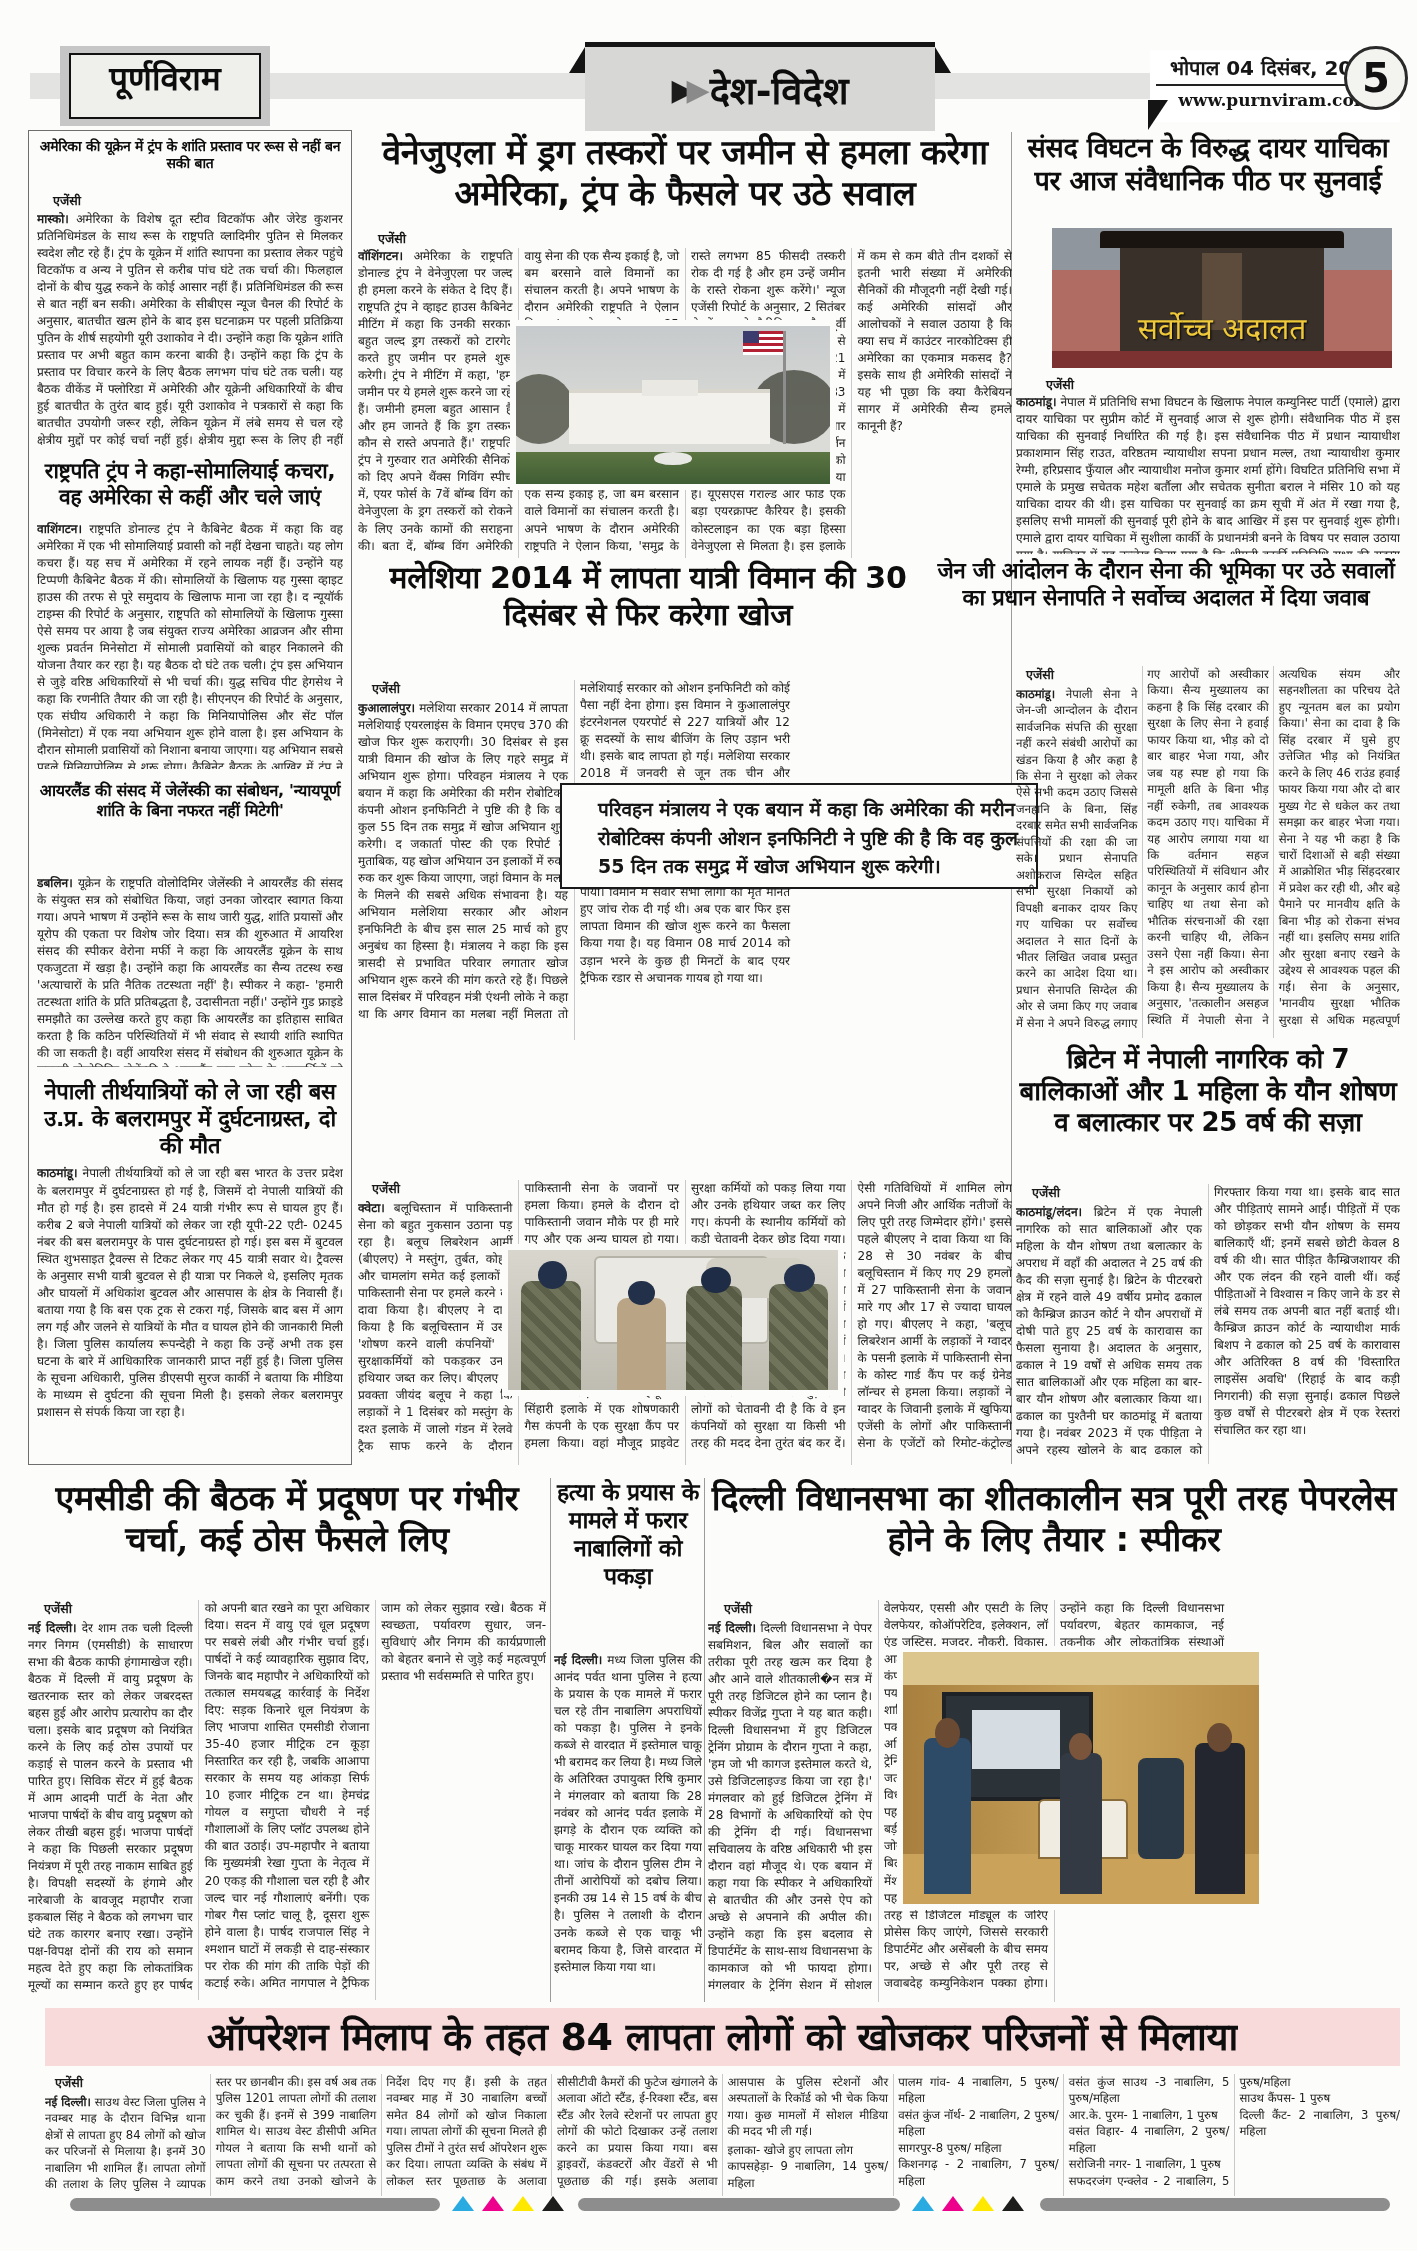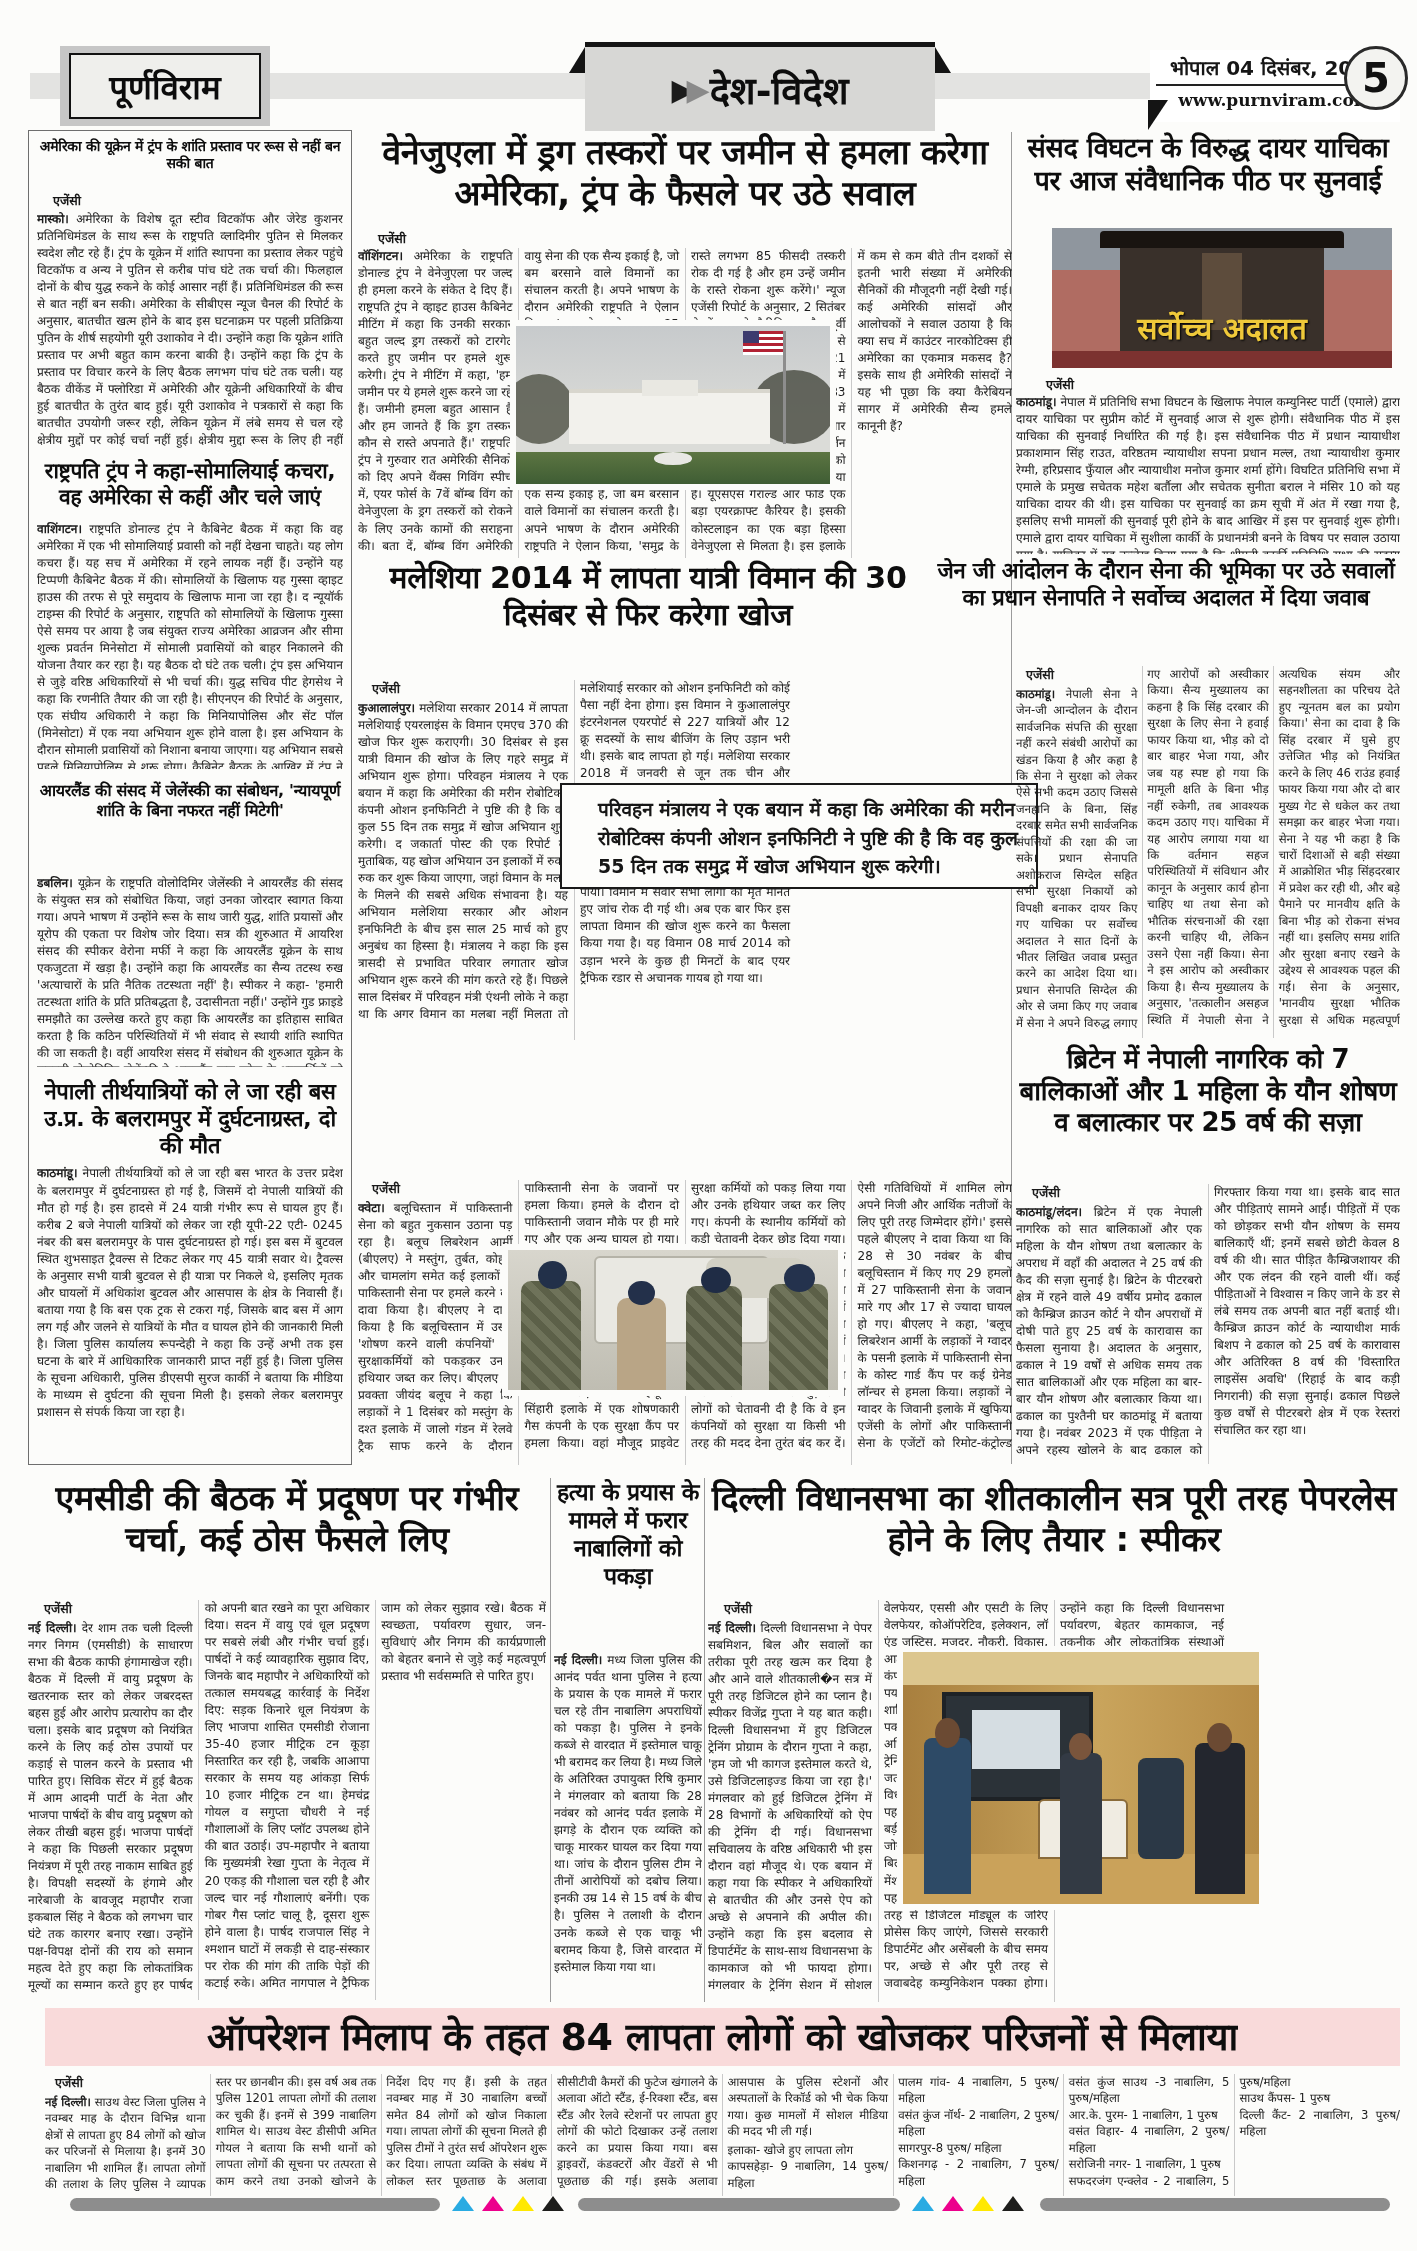--- a/index.html
+++ b/index.html
@@ -20,21 +20,21 @@
   .regtri{position:absolute;top:2196px;width:0;height:0;border-left:11px solid transparent;border-right:11px solid transparent;}
 </style>
 </head>
 <body>
 
 <div id="page">
 
   <div class="abs" style="left:30px;top:73px;width:1357px;height:26px;background:#e3e3e1;"></div>
 
   <div class="abs" style="left:60px;top:46px;width:210px;height:80px;background:#c6c6c6;">
-    <div class="abs" style="left:9px;top:7px;width:188px;height:62px;background:#efefec;border:2.5px solid #111;display:flex;align-items:center;justify-content:center;">
+    <div class="abs" style="left:9px;top:7px;width:188px;height:62px;background:#efefec;border:2.5px solid #111;display:flex;justify-content:center;">
       <span style="font-weight:bold;font-size:33px;color:#0c0c0c;">पूर्णविराम</span>
     </div>
   </div>
 
   <div class="abs" style="left:585px;top:42px;width:350px;height:84px;background:#d7d7d5;border-top:5px solid #151515;display:flex;align-items:center;justify-content:center;">
     <span class="tri" style="position:absolute;left:-16px;top:0;border-bottom:26px solid #141414;border-left:16px solid transparent;"></span>
     <span class="tri" style="position:absolute;right:-16px;top:0;border-bottom:26px solid #141414;border-right:16px solid transparent;"></span>
     <span style="font-size:30px;color:#1b1b1b;margin-right:8px;letter-spacing:-8px;">▶<span style="color:#8a8a8a;">▶</span></span>
     <span style="font-weight:bold;font-size:38px;color:#0d0d0d;">देश-विदेश</span>
   </div>
@@ -111,21 +111,21 @@
   <div class="abs art-h" style="left:1016px;top:132px;width:384px;height:90px;font-size:27px;">संसद विघटन के विरुद्ध दायर याचिका पर आज संवैधानिक पीठ पर सुनवाई</div>
 
   <div class="photo" style="left:1052px;top:228px;width:340px;height:140px;">
     <div class="abs" style="inset:0;background:#8f969e;"></div>
     <div class="abs" style="left:0;top:30%;width:20%;height:70%;background:#b06c62;"></div>
     <div class="abs" style="right:0;top:30%;width:20%;height:70%;background:#b06c62;"></div>
     <div class="abs" style="left:20%;top:12%;width:60%;height:88%;background:#39302a;"></div>
     <div class="abs" style="left:14%;top:2%;width:72%;height:12%;background:#191410;border-radius:4px 4px 0 0;"></div>
     <div class="abs" style="left:44%;top:18%;width:12%;height:55%;background:#5d4c3c;"></div>
     <div class="abs" style="left:0;bottom:0;width:100%;height:12%;background:#7c3230;"></div>
-    <div class="abs" style="left:0;bottom:14%;width:100%;text-align:center;color:#efc93a;font-weight:bold;font-size:30px;text-shadow:1px 1px 2px #000;">सर्वोच्च अदालत</div>
+    <div class="abs" style="left:0;bottom:14%;width:100%;text-align:center;color:#efc93a;font-weight:normal;font-size:30px;text-shadow:1px 1px 2px #000;">सर्वोच्च अदालत</div>
   </div>
   <div class="abs byline" style="left:1030px;top:376px;">एजेंसी</div>
   <div class="abs body-txt" style="left:1016px;top:394px;width:384px;height:160px;">
     <span class="dl">काठमांडू।</span> <span>नेपाल में प्रतिनिधि सभा विघटन के खिलाफ नेपाल कम्युनिस्ट पार्टी (एमाले) द्वारा दायर याचिका पर सुप्रीम कोर्ट में सुनवाई आज से शुरू होगी। संवैधानिक पीठ में इस याचिका की सुनवाई निर्धारित की गई है। इस संवैधानिक पीठ में प्रधान न्यायाधीश प्रकाशमान सिंह राउत, वरिष्ठतम न्यायाधीश सपना प्रधान मल्ल, तथा न्यायाधीश कुमार रेग्मी, हरिप्रसाद फुँयाल और न्यायाधीश मनोज कुमार शर्मा होंगे। विघटित प्रतिनिधि सभा में एमाले के प्रमुख सचेतक महेश बर्ताैला और सचेतक सुनीता बराल ने मंसिर 10 को यह याचिका दायर की थी। इस याचिका पर सुनवाई का क्रम सूची में अंत में रखा गया है, इसलिए सभी मामलों की सुनवाई पूरी होने के बाद आखिर में इस पर सुनवाई शुरू होगी। एमाले द्वारा दायर याचिका में सुशीला कार्की के प्रधानमंत्री बनने के विषय पर सवाल उठाया गया है। याचिका में यह उल्लेख किया गया है कि श्रीमती कार्की प्रतिनिधि सभा की सदस्य नहीं हैं, और सर्वोच्च अदालत की प्रधान न्यायाधीश रहे व्यक्ति को प्रधानमंत्री बनने से संविधान स्वयं रोकता है।</span>
   </div>
 
   <div class="abs art-h" style="left:930px;top:558px;width:472px;height:102px;font-size:22px;">जेन जी आंदोलन के दौरान सेना की भूमिका पर उठे सवालों का प्रधान सेनापति ने सर्वोच्च अदालत में दिया जवाब</div>
   <div class="abs body-txt" style="left:1016px;top:666px;width:384px;height:372px;column-count:3;column-gap:10px;font-size:11.6px;">
     <div class="byline" style="margin-left:10px;">एजेंसी</div>
     <span class="dl">काठमांडू।</span> <span>नेपाली सेना ने जेन-जी आन्दोलन के दौरान सार्वजनिक संपत्ति की सुरक्षा नहीं करने संबंधी आरोपों का खंडन किया है और कहा है कि सेना ने सुरक्षा को लेकर ऐसे सभी कदम उठाए जिससे जनहानि के बिना, सिंह दरबार समेत सभी सार्वजनिक संपत्तियों की रक्षा की जा सके। प्रधान सेनापति अशोकराज सिग्देल सहित सभी सुरक्षा निकायों को विपक्षी बनाकर दायर किए गए याचिका पर सर्वोच्च अदालत ने सात दिनों के भीतर लिखित जवाब प्रस्तुत करने का आदेश दिया था। प्रधान सेनापति सिग्देल की ओर से जमा किए गए जवाब में सेना ने अपने विरुद्ध लगाए गए आरोपों को अस्वीकार किया। सैन्य मुख्यालय का कहना है कि सिंह दरबार की सुरक्षा के लिए सेना ने हवाई फायर किया था, भीड़ को दो बार बाहर भेजा गया, और जब यह स्पष्ट हो गया कि मामूली क्षति के बिना भीड़ नहीं रुकेगी, तब आवश्यक कदम उठाए गए। याचिका में यह आरोप लगाया गया था कि वर्तमान सहज परिस्थितियों में संविधान और कानून के अनुसार कार्य होना चाहिए था तथा सेना को भौतिक संरचनाओं की रक्षा करनी चाहिए थी, लेकिन उसने ऐसा नहीं किया। सेना ने इस आरोप को अस्वीकार किया है। सैन्य मुख्यालय के अनुसार, 'तत्कालीन असहज स्थिति में नेपाली सेना ने अत्यधिक संयम और सहनशीलता का परिचय देते हुए न्यूनतम बल का प्रयोग किया।' सेना का दावा है कि सिंह दरबार में घुसे हुए उत्तेजित भीड़ को नियंत्रित करने के लिए 46 राउंड हवाई फायर किया गया और दो बार मुख्य गेट से धकेल कर तथा समझा कर बाहर भेजा गया। सेना ने यह भी कहा है कि चारों दिशाओं से बड़ी संख्या में आक्रोशित भीड़ सिंहदरबार में प्रवेश कर रही थी, और बड़े पैमाने पर मानवीय क्षति के बिना भीड़ को रोकना संभव नहीं था। इसलिए समग्र शांति और सुरक्षा बनाए रखने के उद्देश्य से आवश्यक पहल की गई। सेना के अनुसार, 'मानवीय सुरक्षा भौतिक सुरक्षा से अधिक महत्वपूर्ण होती है। घटनाओं की जिम्मेदारी वहन करने के साथ-साथ नेक नियत, आवश्यकता के सिद्धांत और सही अभिप्राय के साथ राष्ट्र की शांति स्थापना में योगदान के लिए नेपाली सेना की भूमिका की विश्व स्तर पर सराहना भी हुई है।' सेना की ओर से यह भी स्पष्ट किया गया है कि प्रधान सेनापति के पास सैन्य अभियान का निर्णय लेने का संवैधानिक अधिकार नहीं है। संविधान की धारा 266(1) के अनुसार सैन्य अभियान या नियंत्रण का अधिकार प्रधानमंत्री की अध्यक्षता में गठित राष्ट्रीय सुरक्षा परिषद की सिफारिश पर मंत्रिपरिषद को है। इसलिए प्रधान सेनापति केवल नेपाल सरकार के आदेशों और निर्देशों को कार्यान्वित करने के स्तर पर ही रहते हैं।</span>

